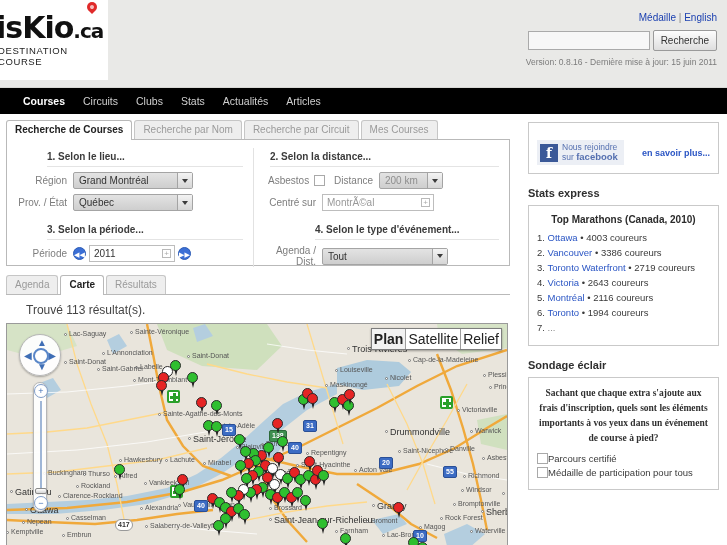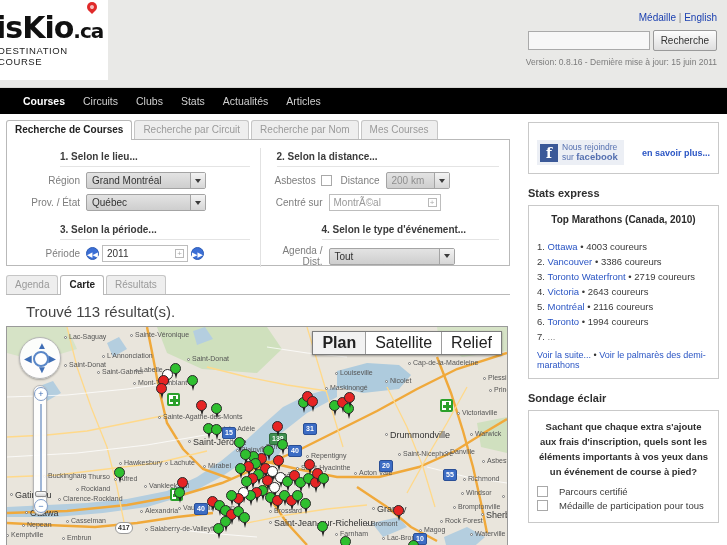--- a/index.html
+++ b/index.html
@@ -143,21 +143,21 @@
     background: #fff; color: #222; font-weight: bold;
     border-color: #b9b9b9;
     position: relative; top: 1px;
     padding-bottom: 4px;
   }
 
   .panel {
     border: 1px solid #b9b9b9;
     border-top: none;
     background: #fff;
-    padding: 8px 10px 10px 15px;
+    padding: 8px 10px 10px 2px;
     height: 126px;
   }
   .formgrid { display: flex; }
   .col { width: 50%; }
   .col.left { border-right: 1px solid #e2e2e2; padding-right: 10px; }
   .col.right { padding-left: 14px; }
   .steptitle {
     font-size: 10px; font-weight: bold; color:#3b3b3b;
     margin: 3px 0 2px 38px;
     border-bottom: 1px solid #e4e4e4;
@@ -210,37 +210,37 @@
   .spinbtn {
     width: 13px; height: 13px; border-radius: 50%;
     background: #3b6fd6; color:#fff;
     font-size: 7px; line-height: 13px; text-align:center;
     display:inline-block; cursor:pointer;
     border: 1px solid #2c5bb5;
   }
 
   
   .maptabs { margin-top: 10px; }
-  .mapnote { font-size: 15px; color:#444; padding: 8px 0 6px 20px; }
+  .mapnote { font-size: 12px; color:#444; padding: 8px 0 6px 20px; }
   .mapbox {
     position: relative;
     width: 502px; height: 232px;
     border: 1px solid #9a9a9a;
     overflow: hidden;
     background: #eae6dd;
   }
   .mapsurface { position:absolute; inset:0; }
   .maptype {
     position: absolute; right: 5px; top: 4px;
     display: flex; z-index: 30;
     border: 1px solid #7d7d7d;
     box-shadow: 0 1px 2px rgba(0,0,0,.35);
   }
   .maptype div {
-    font-size: 16px; padding: 2px 9px;
+    font-size: 14px; padding: 2px 2px;
     background: #fff; color:#222;
     border-right: 1px solid #9e9e9e;
     cursor: pointer;
   }
   .maptype div:last-child { border-right: none; }
   .maptype div.active { font-weight: bold; background:#f2f2f2; }
 
   
   .pan {
     position:absolute; left: 12px; top: 10px; z-index: 25;
@@ -326,30 +326,30 @@
   }
   .fbicon {
     width: 18px; height: 18px; background:#3b5998; color:#fff;
     font-family:"DejaVu Serif", serif; font-weight:bold; font-size:14px;
     line-height:18px; text-align:center;
   }
   .fbtext { font-size:8.5px; color:#5570b0; line-height: 9px; }
   .fbtext b { font-size:9.5px; }
   .more { font-size:9px; color:#2a55c4; text-decoration:none; font-weight:bold; }
   .shead { font-size: 11px; font-weight: bold; color:#2f2f2f; margin: 13px 0 6px 0; }
-  .ttitle { font-size: 10px; font-weight:bold; text-align:center; color:#2b2b2b; margin-bottom: 16px; }
+  .ttitle { font-size: 10px; font-weight:bold; text-align:center; color:#2b2b2b; margin-bottom: 7px; }
   .tline { font-size: 9.5px; color:#3a3a3a; margin: 4px 0; }
   .tline a { color:#2a55c4; text-decoration:none; }
   .tfoot { font-size:9px; margin-top: 8px; }
   .tfoot a { color:#2a55c4; text-decoration:none; }
   .pollq {
     font-size: 9.5px; font-weight: bold; color:#2f2f2f;
-    text-align:center; line-height: 15px; margin-bottom: 7px;
-  }
-  .pitem { display:flex; align-items:center; gap:11px; margin: 3px 0; font-size:9.5px; color:#3a3a3a; }
+    text-align:center; line-height: 15px; margin-bottom: 7px; font-family: Liberation Serif, serif;
+  }
+  .pitem { display:flex; align-items:center; gap:0; margin: 3px 0; font-size:9.5px; color:#3a3a3a; }
 </style>
 </head>
 <body>
 
 <div id="page">
 
   <div class="header">
     <div class="logo-box">
       <div class="logo-main">
         <span>isKio</span><span class="dotca">.ca</span>
@@ -382,22 +382,22 @@
       <a href="#">Articles</a>
     </div>
   </div>
 
   <div class="body-wrap">
 
     <div class="content">
 
       <div class="tabrow">
         <div class="tab active">Recherche de Courses</div>
+        <div class="tab">Recherche par Nom</div>
         <div class="tab">Recherche par Circuit</div>
-        <div class="tab">Recherche par Nom</div>
         <div class="tab">Mes Courses</div>
       </div>
 
       <div class="panel">
         <div class="formgrid">
 
           <div class="col left">
             <div class="steptitle">1. Selon le lieu...</div>
             <div class="frow">
               <div class="flabel">Région</div>
@@ -1000,25 +1000,20 @@
         <div class="ttitle">Top Marathons (Canada, 2010)</div>
         <div id="top-list">
             <div class="tline"><span>1. </span><a href="#">Ottawa</a><span> • 4003 coureurs</span></div>
             <div class="tline"><span>2. </span><a href="#">Vancouver</a><span> • 3386 coureurs</span></div>
             <div class="tline"><span>3. </span><a href="#">Toronto Waterfront</a><span> • 2719 coureurs</span></div>
             <div class="tline"><span>4. </span><a href="#">Victoria</a><span> • 2643 coureurs</span></div>
             <div class="tline"><span>5. </span><a href="#">Montréal</a><span> • 2116 coureurs</span></div>
             <div class="tline"><span>6. </span><a href="#">Toronto</a><span> • 1994 coureurs</span></div>
             <div class="tline"><span>7. </span><span style="color: rgb(136, 136, 136);">...</span></div>
           </div>
-        <div class="tfoot">
-          <a href="#">Voir la suite...</a>
-          <span>•</span>
-          <a href="#">Voir le palmarès des demi-marathons</a>
-        </div>
       </div>
 
       <div class="shead">Sondage éclair</div>
 
       <div class="sbox">
         <div class="pollq">Sachant que chaque extra s'ajoute aux frais d'inscription, quels sont les éléments importants à vos yeux dans un événement de course à pied?</div>
         <div id="poll-list">
             <div class="pitem">
               <span class="cbox"></span>
               <span>Parcours certifié</span>

